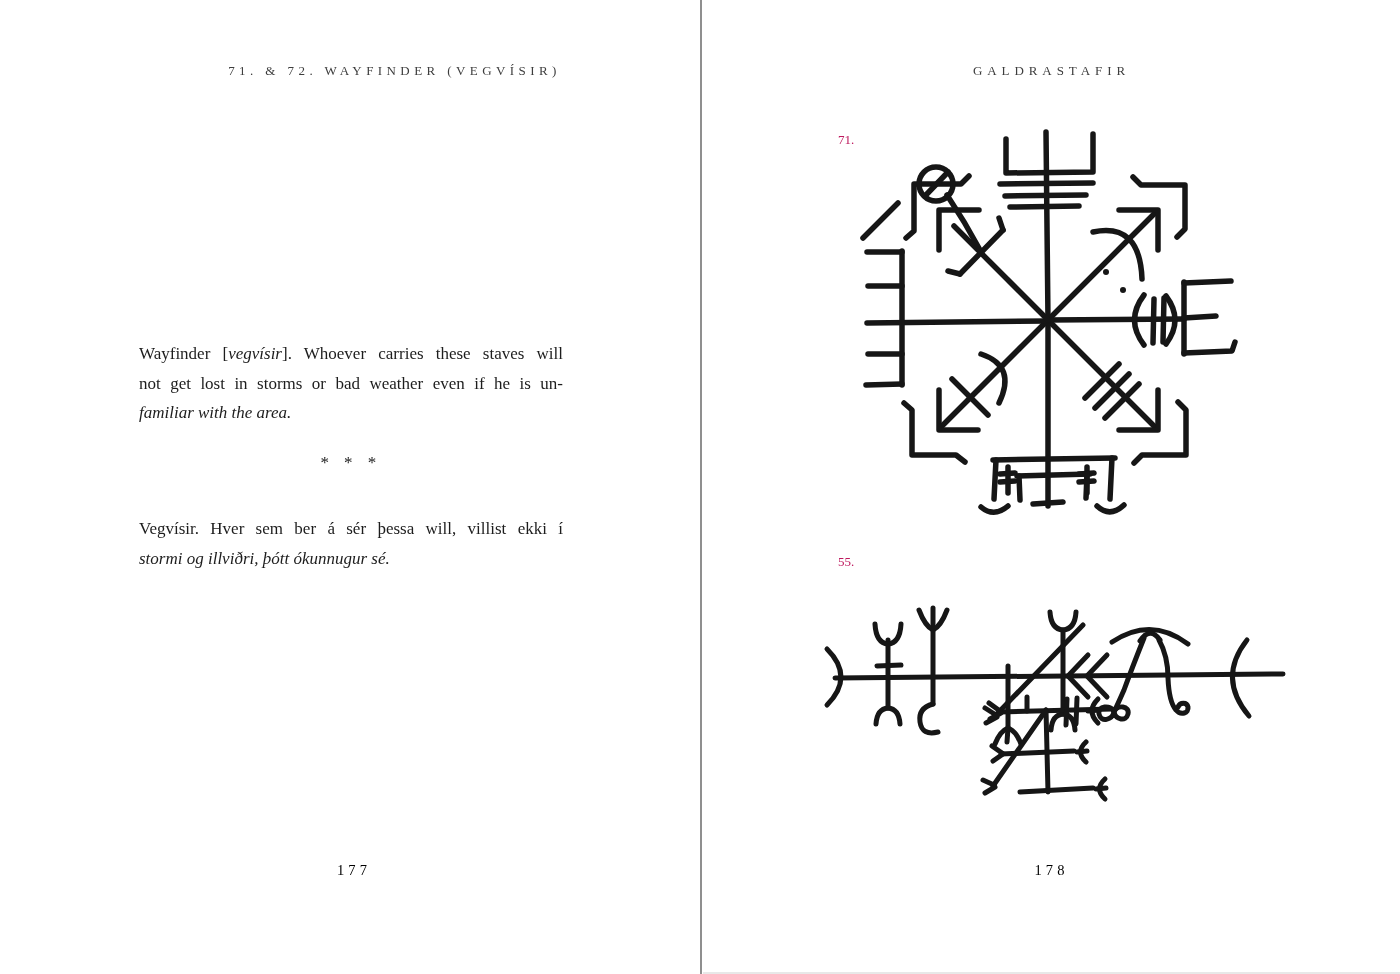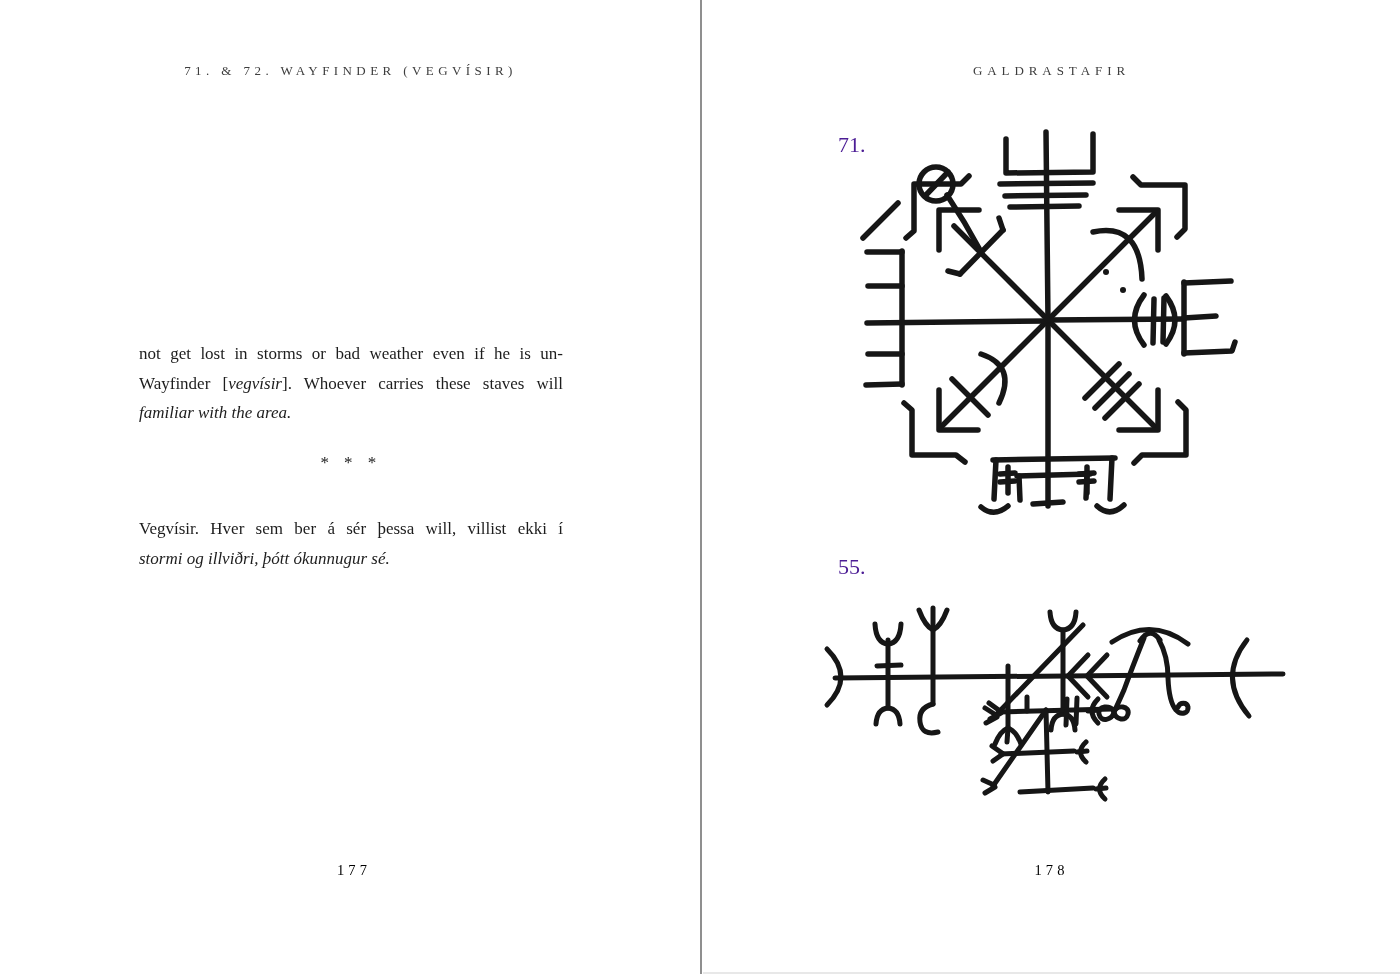--- a/index.html
+++ b/index.html
@@ -16,39 +16,39 @@
   }
   .jline{text-align:justify;text-align-last:justify;}
   .lline{text-align:left;font-style:italic;}
   .ital{font-style:italic;}
   .separator{
     left:139px;width:424px;text-align:center;font-size:17px;letter-spacing:0.32em;color:#222;
   }
   .page-number{
     font-size:14.5px;letter-spacing:0.28em;color:#000000;text-align:center;
   }
-  .fig-label{font-size:22px;color:#4c1d95;}
+  .fig-label{font-size:13px;color:#be185d;}
   .divider{left:700px;top:0;width:2px;height:974px;background:#8f8f8f;}
   .bottom-edge{left:703px;width:697px;height:2px;bottom:0;background:#e8e8e8;}
   svg{display:block;}
 </style>
 </head>
 <body>
 
 <div id="canvas">
 
   <div class="abs" style="left:0;top:0;width:701px;height:974px;">
 
-    <div class="abs running-header" style="left:0;top:63px;width:701px;">71. &amp; 72. WAYFINDER (VEGVÍSIR)</div>
+    <div class="abs running-header" style="left:0;top:63px;width:701px;padding-left:44px;">71. &amp; 72. WAYFINDER (VEGVÍSIR)</div>
 
     <div class="abs body-copy" style="top:339px;">
-      <div class="jline">not get lost in storms or bad weather even if he is un-</div>
       <div class="jline">
         <span>Wayfinder [</span><span class="ital">vegvísir</span><span>]. Whoever carries these staves will</span>
       </div>
+      <div class="jline">not get lost in storms or bad weather even if he is un-</div>
       <div class="lline">familiar with the area.</div>
     </div>
 
     <div class="abs separator" style="top:453px;">* * *</div>
 
     <div class="abs body-copy" style="top:514px;">
       <div class="jline">Vegvísir. Hver sem ber á sér þessa will, villist ekki í</div>
       <div class="lline">stormi og illviðri, þótt ókunnugur sé.</div>
     </div>
 

